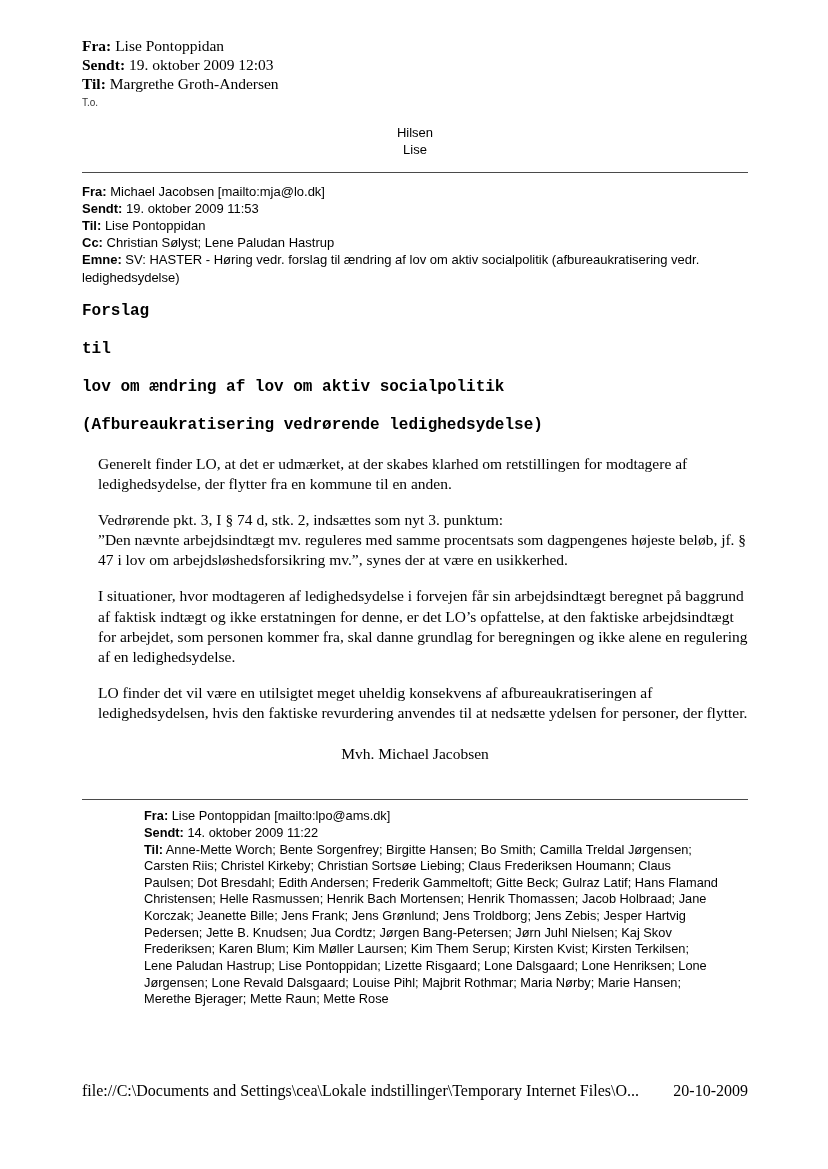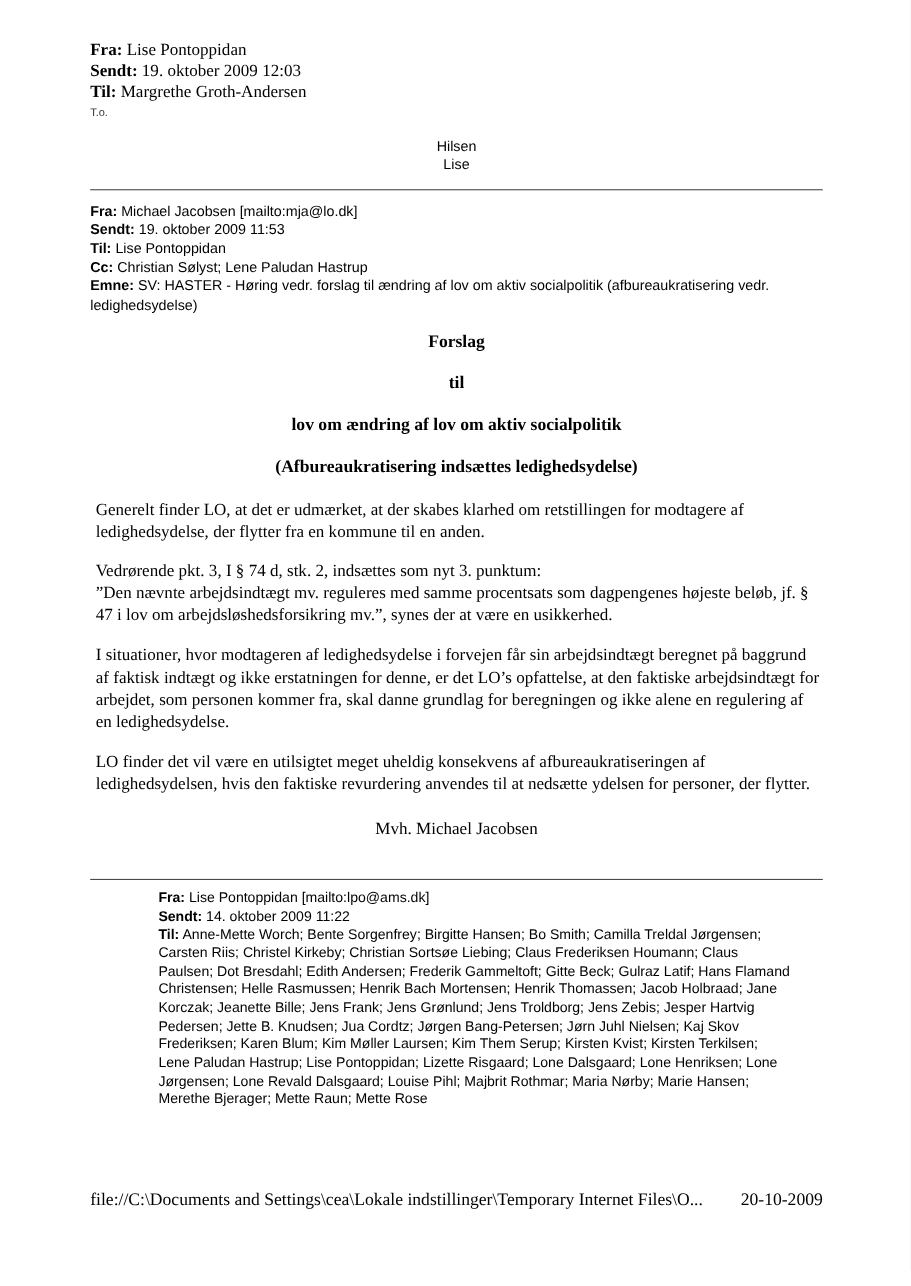--- a/index.html
+++ b/index.html
@@ -45,31 +45,30 @@
     text-align: center;
   }
   .rule {
     border: none;
     border-top: 1px solid #4a4a4a;
     margin: 13px 0 10px 0;
     width: 100%;
   }
   .title-block { margin-top: 16px; }
   .title-line {
-    font-family: Liberation Serif, serif;
+    font-family: Liberation Mono, monospace;
     font-size: 16px;
     font-weight: bold;
-    text-align: center;
     margin: 0 0 20px 0;
   }
   .body-para {
     font-family: "Liberation Serif", "DejaVu Serif", serif;
     font-size: 15.5px;
     line-height: 1.3;
-    margin: 0 0 16px 5px;
+    margin: 0 0 16px 16px;
   }
   .signoff {
     font-family: "Liberation Serif", "DejaVu Serif", serif;
     font-size: 15.5px;
     margin: 22px 0 0 0;
     text-align: center;
   }
   .rule-2 {
     border: none;
     border-top: 1px solid #4a4a4a;
@@ -141,21 +140,21 @@
     <div class="hline">
       <span class="lbl">Emne:</span>
       <span>SV: HASTER - Høring vedr. forslag til ændring af lov om aktiv socialpolitik (afbureaukratisering vedr. ledighedsydelse)</span>
     </div>
   </div>
 
   <div class="title-block">
     <div class="title-line">Forslag</div>
     <div class="title-line">til</div>
     <div class="title-line">lov om ændring af lov om aktiv socialpolitik</div>
-    <div class="title-line">(Afbureaukratisering indsættes ledighedsydelse)</div>
+    <div class="title-line">(Afbureaukratisering vedrørende ledighedsydelse)</div>
   </div>
 
   <div class="body">
     <p class="body-para">Generelt finder LO, at det er udmærket, at der skabes klarhed om retstillingen for modtagere af ledighedsydelse, der flytter fra en kommune til en anden.</p>
     <p class="body-para">
       <span>Vedrørende pkt. 3, I § 74 d, stk. 2, indsættes som nyt 3. punktum:</span><br>
       <span>”Den nævnte arbejdsindtægt mv. reguleres med samme procentsats som dagpengenes højeste beløb, jf. § 47 i lov om arbejdsløshedsforsikring mv.”, synes der at være en usikkerhed.</span>
     </p>
     <p class="body-para">I situationer, hvor modtageren af ledighedsydelse i forvejen får sin arbejdsindtægt beregnet på baggrund af faktisk indtægt og ikke erstatningen for denne, er det LO’s opfattelse, at den faktiske arbejdsindtægt for arbejdet, som personen kommer fra, skal danne grundlag for beregningen og ikke alene en regulering af en ledighedsydelse.</p>
     <p class="body-para">LO finder det vil være en utilsigtet meget uheldig konsekvens af afbureaukratiseringen af ledighedsydelsen, hvis den faktiske revurdering anvendes til at nedsætte ydelsen for personer, der flytter.</p>

